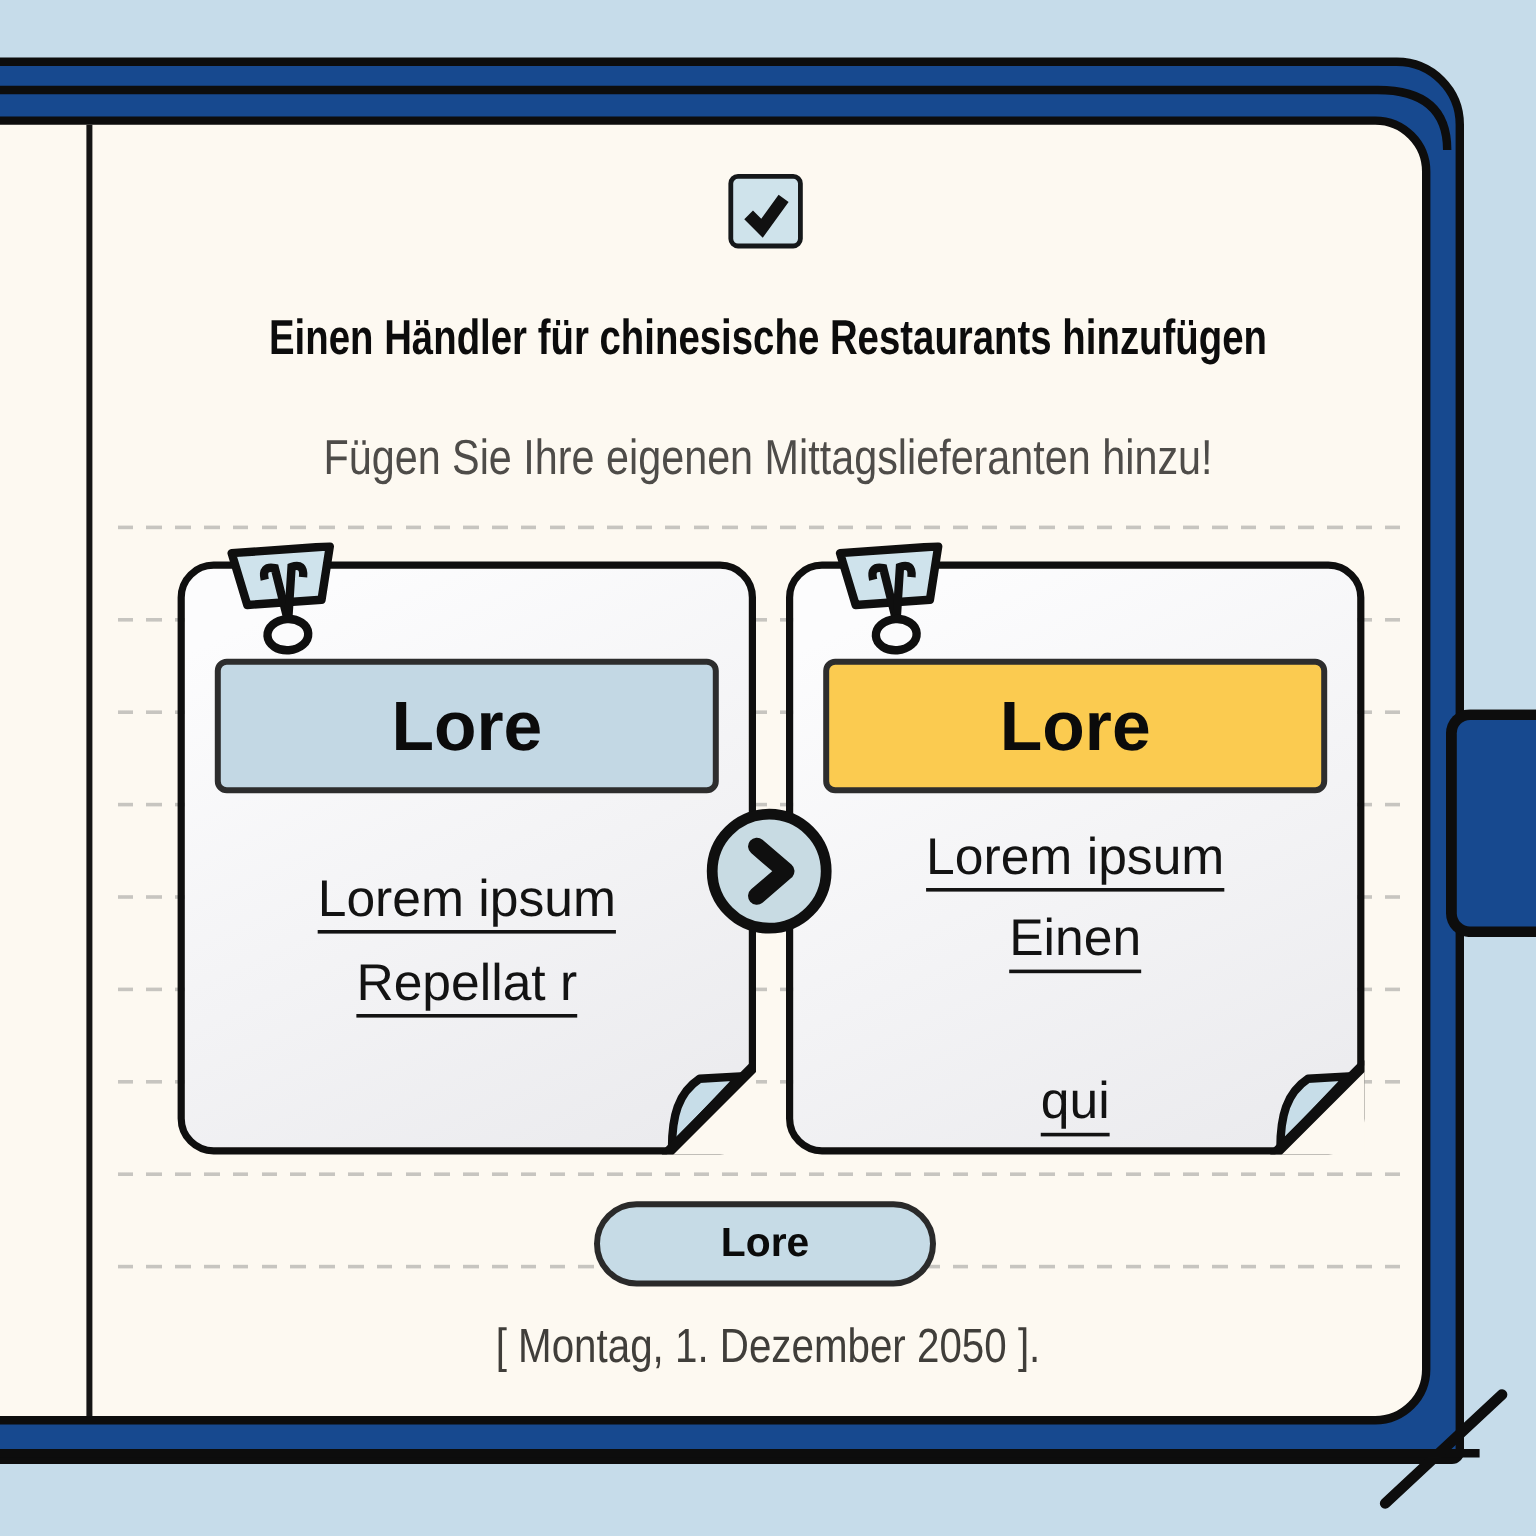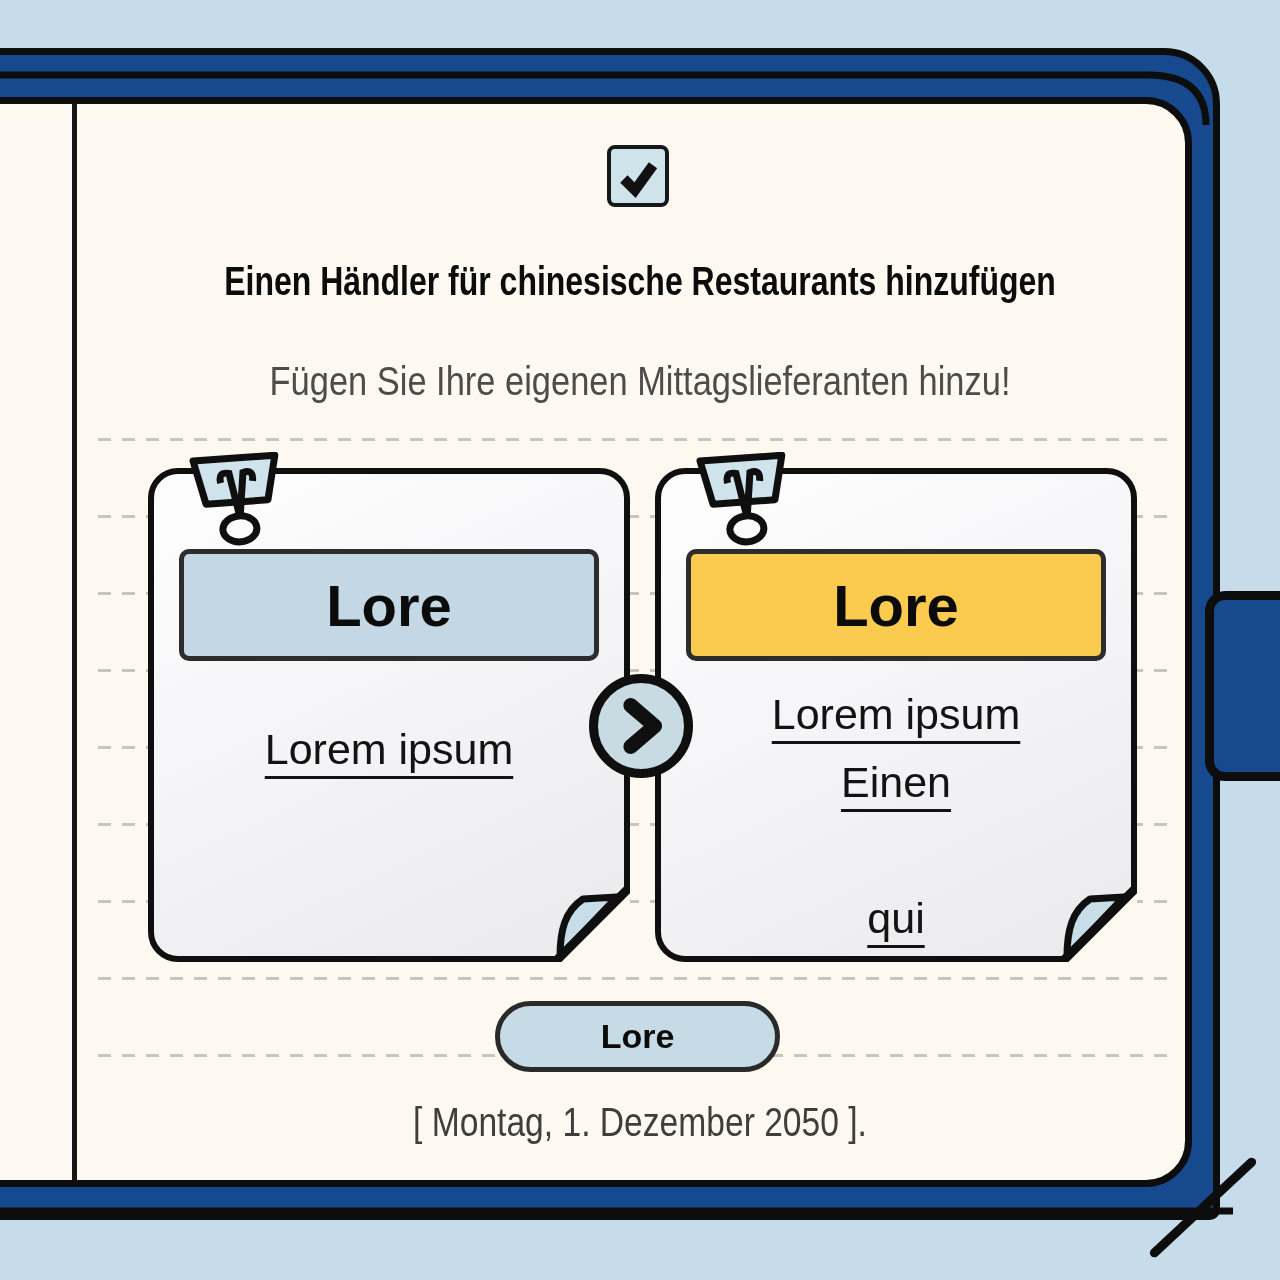--- a/index.html
+++ b/index.html
@@ -140,20 +140,21 @@
       <g transform="rotate(-4 55 50)">
         <path d="M14 6 L96 6 L86 50 L24 50 Z" fill="#cfe3ec" stroke="#0f0f0f" stroke-width="7" stroke-linejoin="round"></path>
         <path d="M40 30 q-2 -12 9 -9 l8 45" fill="none" stroke="#0f0f0f" stroke-width="7"></path>
         <path d="M72 30 q2 -12 -9 -9 l-6 45" fill="none" stroke="#0f0f0f" stroke-width="7"></path>
         <ellipse cx="56" cy="77" rx="17" ry="13" fill="#fbfbfc" stroke="#0f0f0f" stroke-width="7"></ellipse>
       </g>
     </svg>
     <div class="card-header" style="background-color: rgb(195, 216, 228);">Lore</div>
     <div class="card-body">
       <span class="card-line">Lorem ipsum</span><br>
+      <span class="card-line">Repellat r</span>
     </div>
     <svg class="fold" width="100" height="100" viewBox="0 0 100 100">
       <path d="M22 104 L104 22 L104 104 Z" fill="#fdf9f1"></path>
       <path d="M30 95 C30 68 35 49 53 37 L87 35 Z" fill="#c7dde8" stroke="#0f0f0f" stroke-width="7" stroke-linejoin="round"></path>
       <path d="M26 99 L99 26" fill="none" stroke="#0f0f0f" stroke-width="9" stroke-linecap="round"></path>
     </svg>
   </div>
 
   <div class="card right">
     <svg class="clip" width="110" height="100" viewBox="0 0 110 100">

